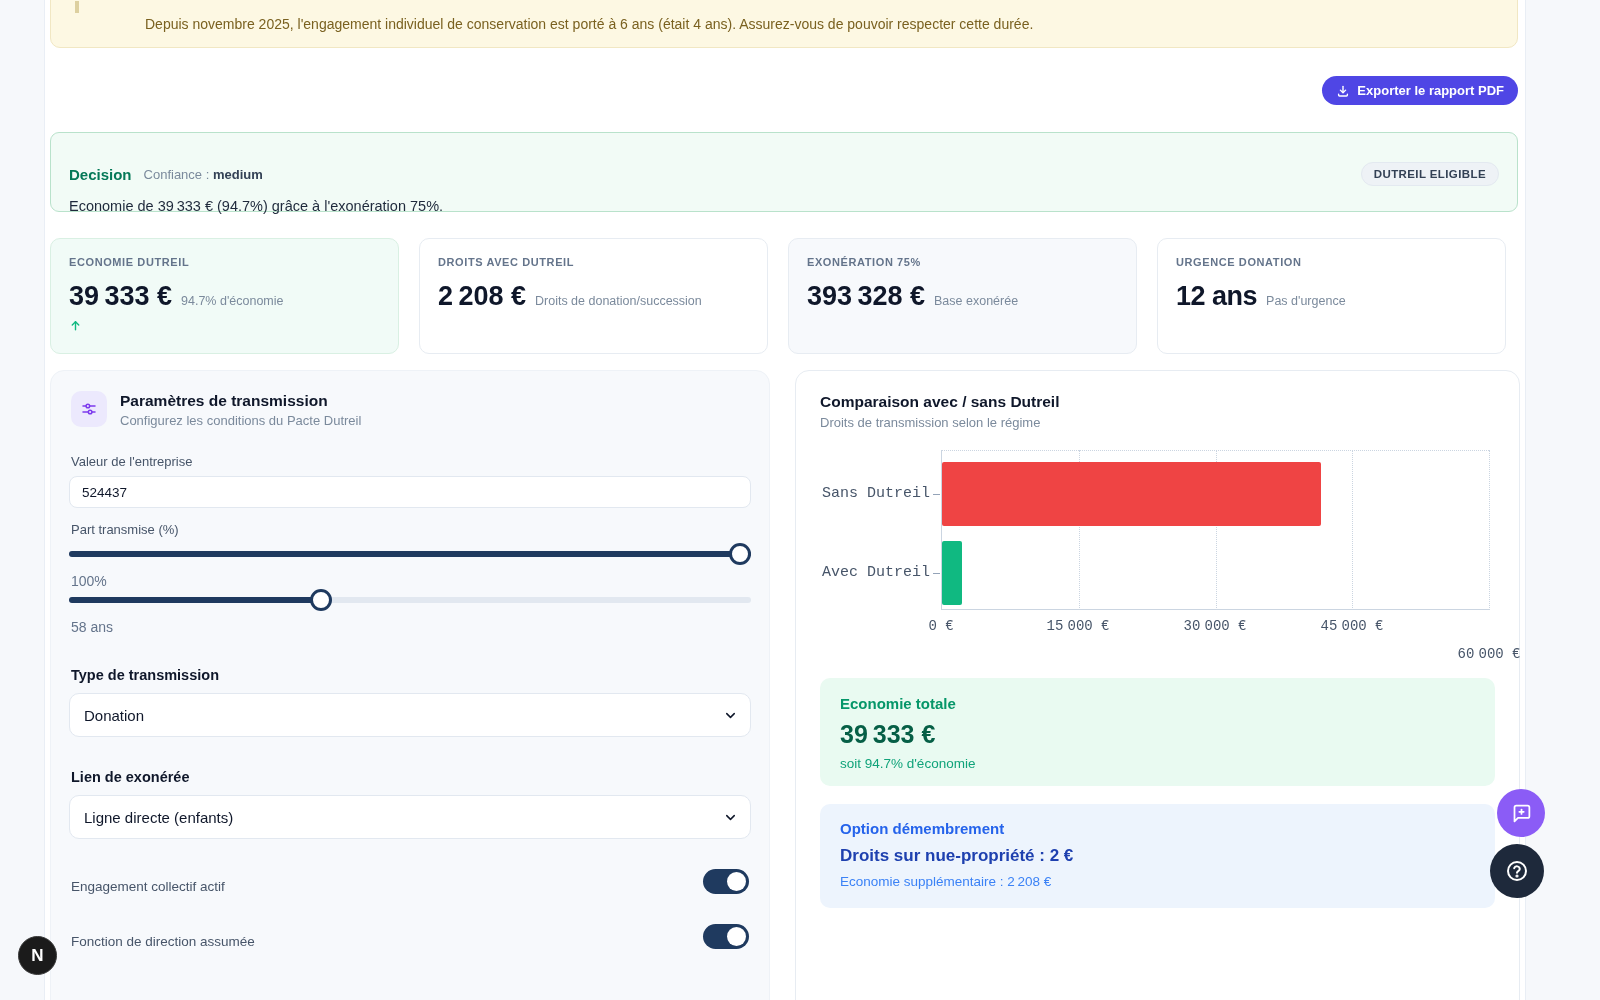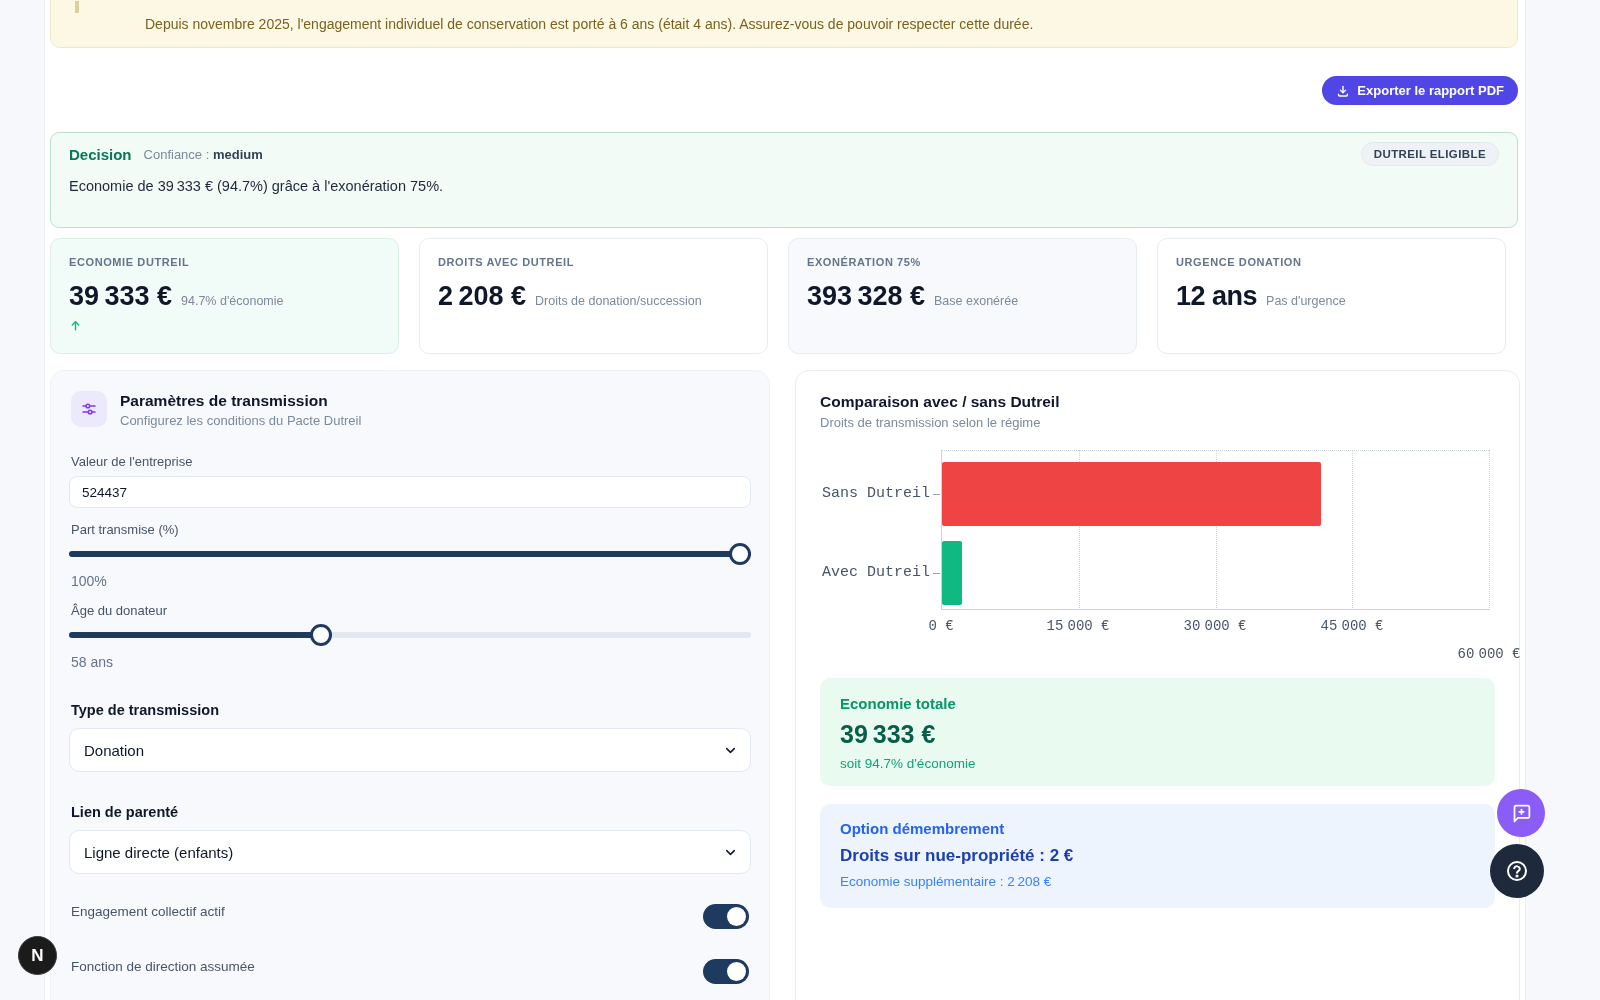--- a/index.html
+++ b/index.html
@@ -29,23 +29,23 @@
   .export-btn {
     position:absolute; top:76px; right:82px; height:29px;
     background:#4f46e5; color:#fff; border:none; border-radius:15px;
     display:flex; align-items:center; gap:7px; padding:0 14px;
     font-size:13px; font-weight:600; font-family:inherit; cursor:pointer;
   }
   .export-btn svg { width:14px; height:14px; }
 
   
   .decision {
-    position:absolute; left:50px; right:82px; top:132px; height:96px;
+    position:absolute; left:50px; right:82px; top:132px; height:80px;
     background:#f2fbf6; border:1px solid #b9e2cb; border-radius:9px;
-    padding:9px 18px;
+    padding:29px 18px;
   }
   .decision-head { display:flex; align-items:center; gap:12px; }
   .decision-title { font-size:15px; font-weight:700; color:#047857; }
   .decision-conf { font-size:13px; color:#7b8a9c; }
   .decision-conf b { color:#334155; font-weight:600; }
   .decision-badge {
     margin-left:auto; background:#eef2f6; border:1px solid #e3e9f0; color:#334155;
     font-size:11.5px; font-weight:700; letter-spacing:.4px;
     border-radius:999px; padding:5px 12px;
   }
@@ -102,21 +102,21 @@
   }
   .slider-value { font-size:14px; color:#64748b; margin:8px 0 0 2px; }
 
   .select-label { font-size:14.5px; font-weight:700; color:#0f172a; margin:32px 0 10px 2px; }
   .select-box {
     position:relative; height:44px; background:#fff; border:1px solid #e2e8f0; border-radius:10px;
     display:flex; align-items:center; padding:0 14px; font-size:15px; color:#0f172a; cursor:pointer;
   }
   .select-box svg { position:absolute; right:12px; width:15px; height:15px; }
 
-  .toggle-row { display:flex; align-items:flex-start; justify-content:space-between; margin-top:30px; padding:0 2px; }
+  .toggle-row { display:flex; align-items:flex-end; justify-content:space-between; margin-top:30px; padding:0 2px; }
   .toggle-label { font-size:13.5px; color:#475569; }
   .toggle { position:relative; width:46px; height:25px; border-radius:13px; background:#cbd5e1; cursor:pointer; flex:none; }
   .toggle.on { background:#1f3a5f; }
   .toggle .knob { position:absolute; top:3px; left:3px; width:19px; height:19px; border-radius:50%; background:#fff; transition:left .1s; }
   .toggle.on .knob { left:24px; }
 
   
   .panel-chart {
     background:#fff; border:1px solid #e7ecf2; border-radius:14px;
     padding:22px 24px; height:787px;
@@ -267,37 +267,36 @@
     <input class="text-input" type="text" value="524437" style="">
 
     <div class="slider-label">Part transmise (%)</div>
     <div class="slider">
       <div class="slider-track"></div>
       <div class="slider-fill" style="width: 100%;"></div>
       <div class="slider-thumb" style="left: calc(100% - 22px);"></div>
     </div>
     <div class="slider-value">100%</div>
 
-    <div class="slider-label">Âge du donateur</div>
     <div class="slider">
       <div class="slider-track"></div>
       <div class="slider-fill" style="width: 36.5%;"></div>
       <div class="slider-thumb" style="left: calc(36.5% - 8.03px);"></div>
     </div>
     <div class="slider-value">58 ans</div>
 
     <div class="select-label">Type de transmission</div>
     <div class="select-box">
       <span>Donation</span>
       <svg viewBox="0 0 24 24" fill="none" stroke="#0f172a" stroke-width="2.4" stroke-linecap="round" stroke-linejoin="round">
           <path d="M6 9l6 6 6-6"></path>
         </svg>
     </div>
 
-    <div class="select-label">Lien de parenté</div>
+    <div class="select-label">Lien de exonérée</div>
     <div class="select-box">
       <span>Ligne directe (enfants)</span>
       <svg viewBox="0 0 24 24" fill="none" stroke="#0f172a" stroke-width="2.4" stroke-linecap="round" stroke-linejoin="round">
           <path d="M6 9l6 6 6-6"></path>
         </svg>
     </div>
 
     <div class="toggle-row">
       <span class="toggle-label">Engagement collectif actif</span>
       <span class="toggle on">

